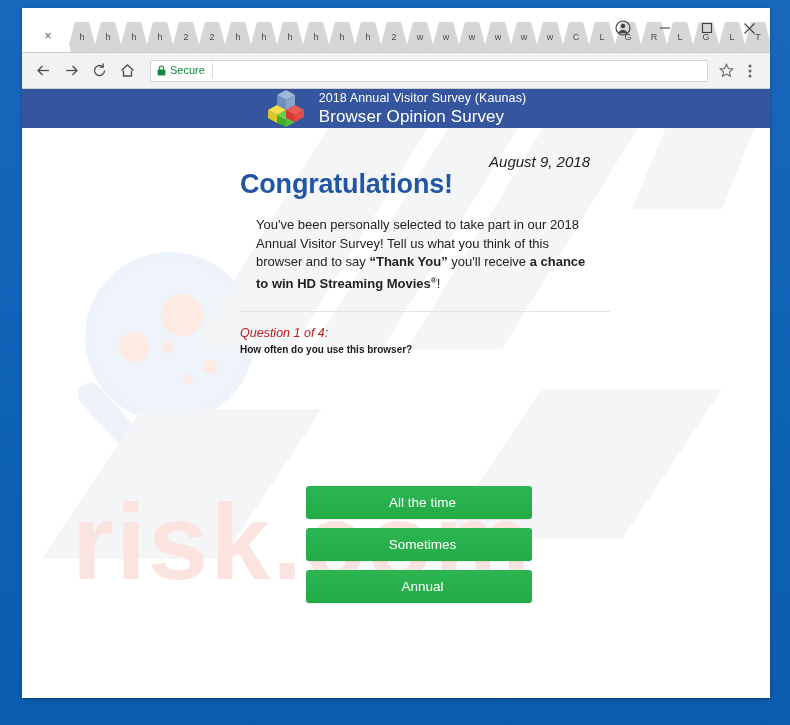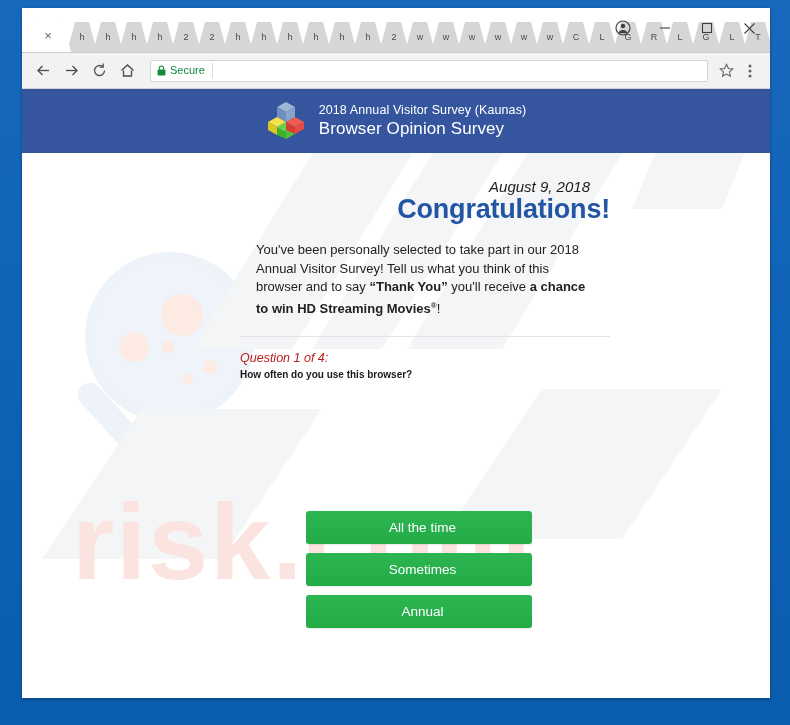--- a/index.html
+++ b/index.html
@@ -204,21 +204,21 @@
     left: 50px;
     top: 398px;
     width: 700px;
     height: 120px;
     pointer-events: none;
   }
 
   
   #survey-header {
     position: relative;
-    height: 64px;
+    height: 39px;
     background: #35569f;
     display: flex;
     align-items: center;
     justify-content: center;
     z-index: 3;
   }
   #logo-cubes {
     margin-right: 13px;
   }
   #header-titles {
@@ -255,21 +255,20 @@
     left: 218px;
     top: 41px;
     width: 370px;
   }
   #congrats {
     color: #2255a4;
     font-size: 27px;
     font-weight: bold;
     margin: 0 0 14px 0;
     letter-spacing: -.2px;
-    text-align: right;
   }
   #intro {
     font-size: 13px;
     color: #222;
     line-height: 18.5px;
     margin: 16px;
   }
   #intro b { font-weight: bold; }
   #intro sup { font-size: 8px; vertical-align: super; }
   #divider {

